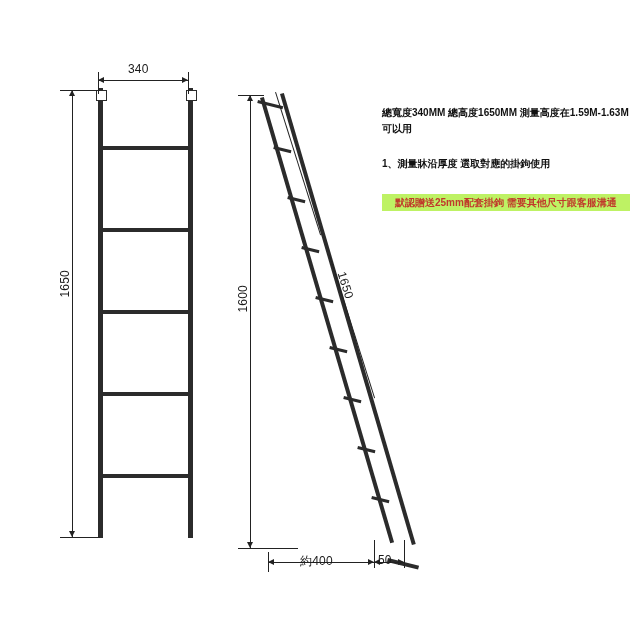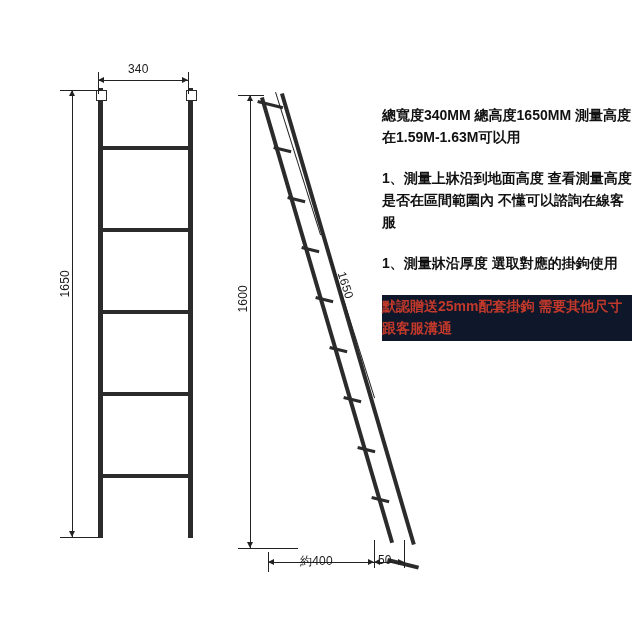--- a/index.html
+++ b/index.html
@@ -79,31 +79,31 @@
   
   #text-panel { left: 382px; top: 105px; width: 250px; }
   .panel-title {
     font-size: 20px;
     font-weight: 700;
     color: #111;
     margin: 0 0 22px 0;
     letter-spacing: 0.5px;
   }
   .panel-para {
-    font-size: 14px;
+    font-size: 10px;
     line-height: 1.55;
     color: #111;
     margin: 0 0 20px 0;
     font-weight: 700;
   }
   .panel-para.highlight {
     color: #c0392b;
-    background: #0f172a;
+    background: #bef264;
     display: inline-block;
-    padding: 1px 0;
+    padding: 1px 13px;
   }
 
   
   .arrow-h {
     position: absolute;
     height: 1px;
     background: #222;
   }
   .arrow-h::before, .arrow-h::after {
     content: "";
@@ -208,20 +208,19 @@
     <div class="arrow-h" style="left:374px; top:562px; width:30px;"></div>
     <div class="dim-text abs" style="left:300px; top:553px;">約400</div>
     <div class="dim-text abs" style="left:378px; top:553px;">50</div>
   </div>
 
   <div id="text-panel" class="abs">
 
     <p class="panel-para">總寬度340MM 總高度1650MM 測量高度在1.59M-1.63M可以用</p>
 
 
-    <p class="panel-para">1、測量上牀沿到地面高度 查看測量高度是否在區間範圍內 不懂可以諮詢在線客服</p>
 
     <p class="panel-para">1、測量牀沿厚度 選取對應的掛鉤使用</p>
 
     <p class="panel-para highlight">默認贈送25mm配套掛鉤 需要其他尺寸跟客服溝通</p>
   </div>
 
 </div>
 
 </body></html>

